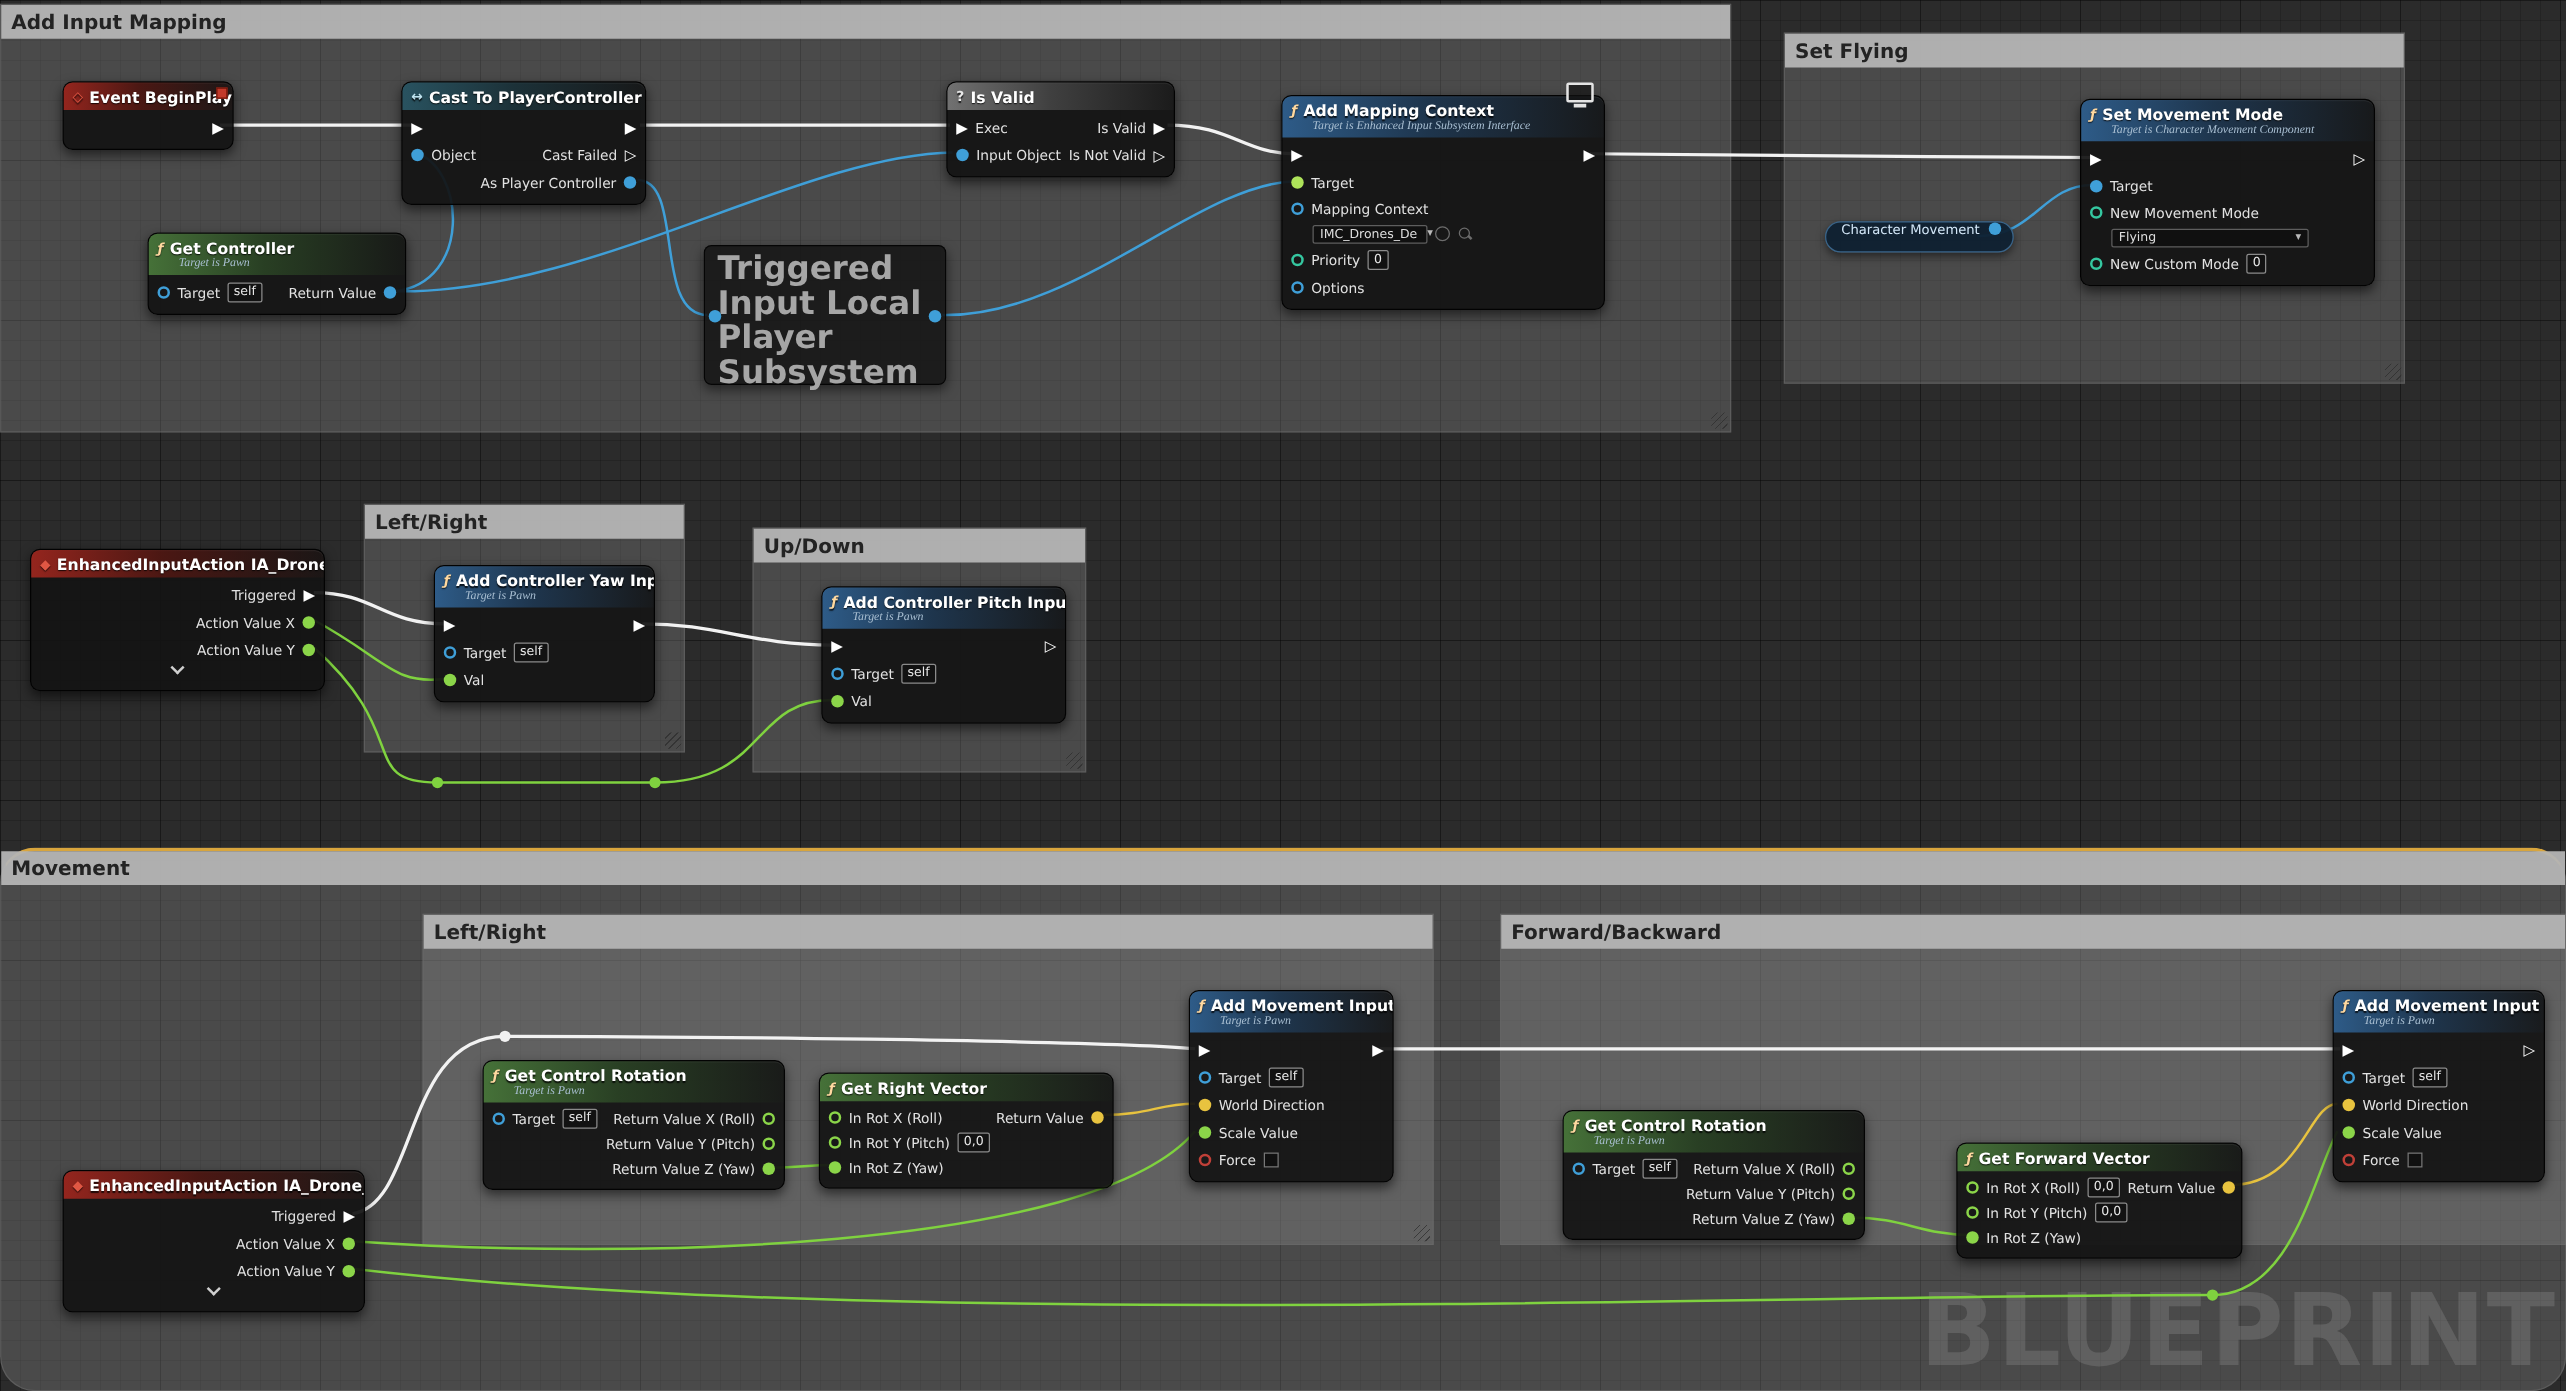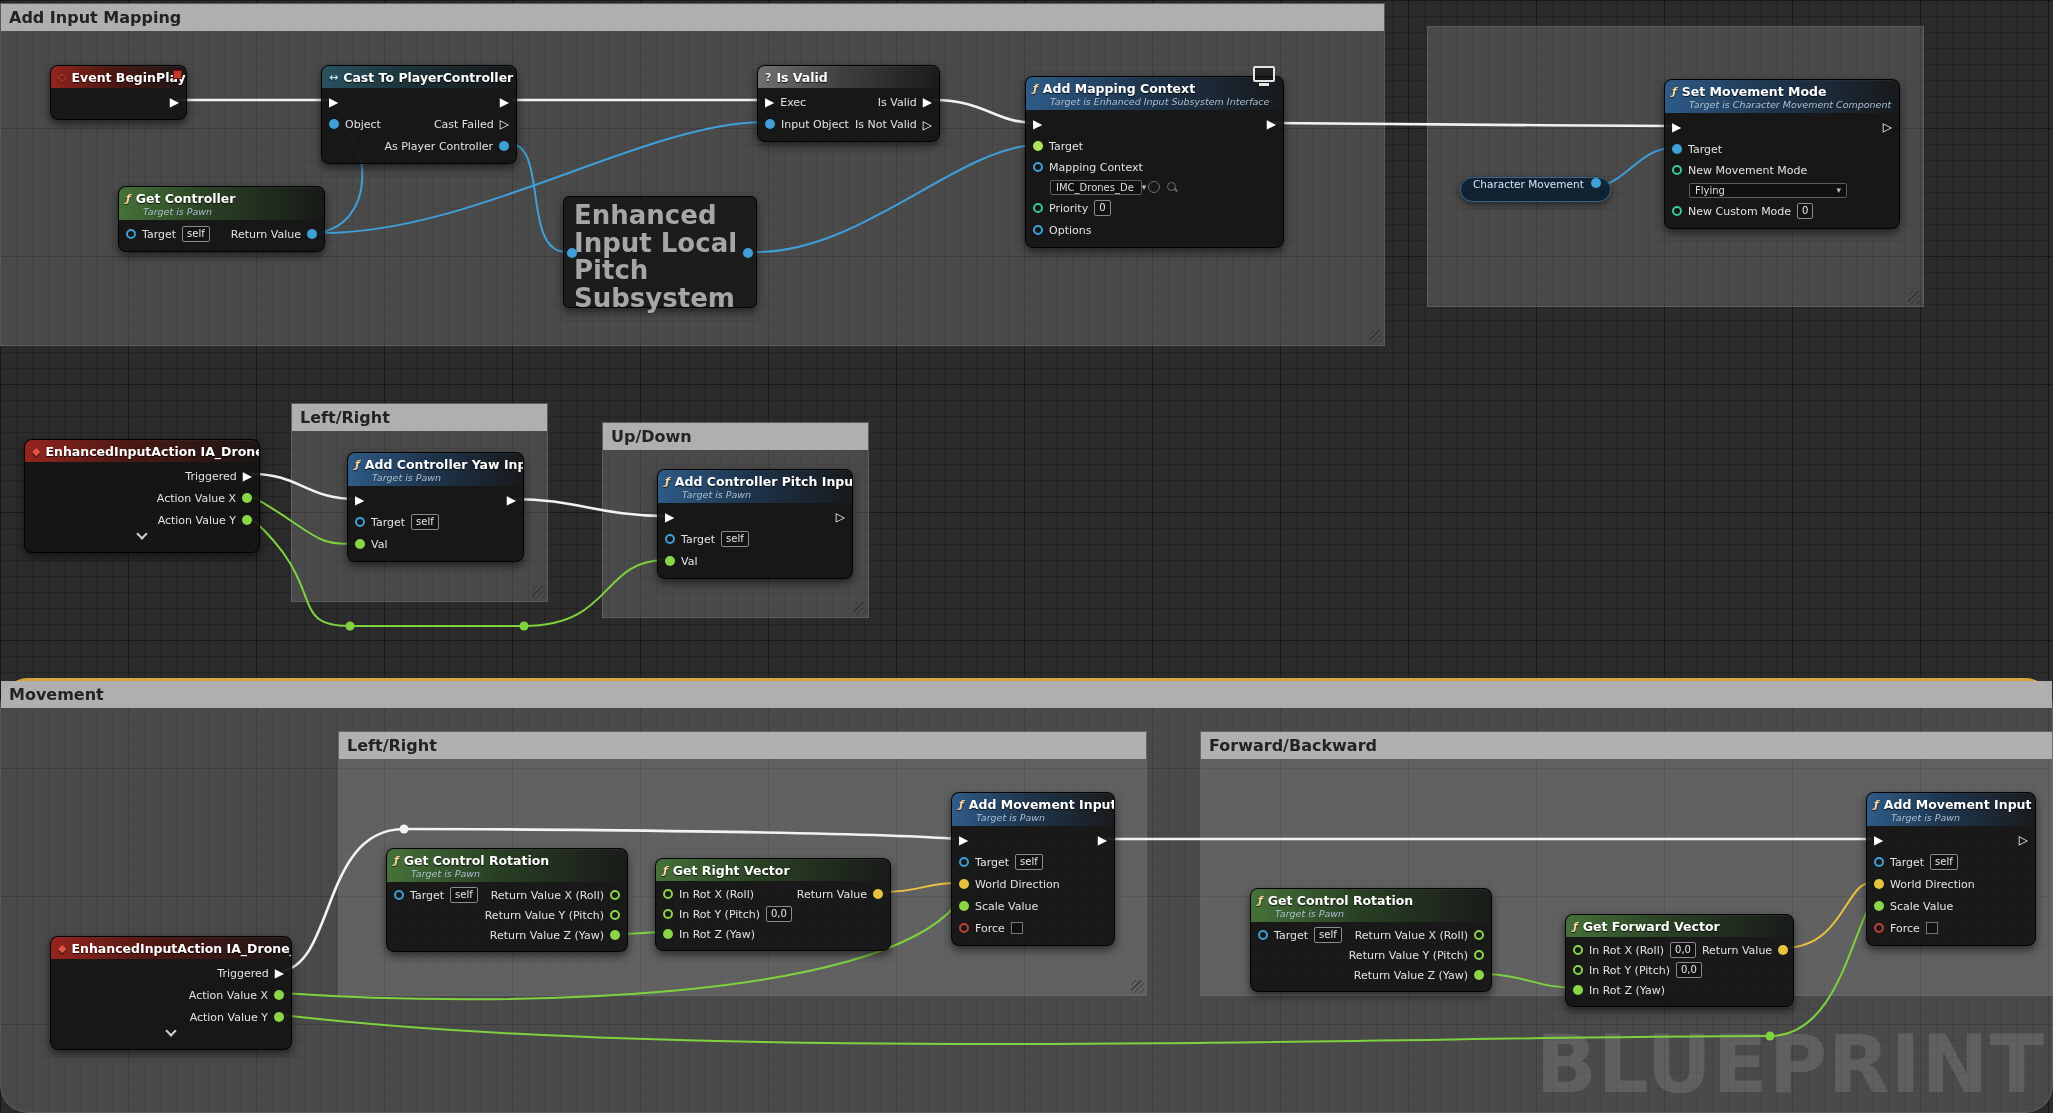--- a/index.html
+++ b/index.html
@@ -36,21 +36,21 @@
   .w-flt  { stroke:#7fd23f; stroke-width:2px; }
   .w-vec  { stroke:#e8c33f; stroke-width:2px; }
 
   
   .node { position:absolute; z-index:4; background:rgba(19,19,19,0.93); border:1px solid rgba(0,0,0,0.85);
           border-radius:8px; box-shadow:0 4px 9px rgba(0,0,0,0.55), inset 0 1px 0 rgba(255,255,255,0.07);
           color:#e4e4e4; }
   .n-hdr { border-radius:7px 7px 0 0; padding:4px 24px 3px 7px; white-space:nowrap; overflow:hidden; }
   .t-line { display:flex; align-items:center; gap:5px; font-size:12.5px; font-weight:bold; color:#fff;
             text-shadow:0 1px 1px rgba(0,0,0,0.8); }
-  .n-sub { font-size:9.5px; font-style:italic; color:#a9bfd2; margin:0 0 0 17px; line-height:11px; }
+  .n-sub { font-size:9.5px; font-style:italic; color:#a9bfd2; margin:0 0 0 17px; line-height:11px;font-family:Liberation Serif, serif; }
   .hdr-event { background:linear-gradient(90deg, rgba(155,38,30,0.95), rgba(95,24,18,0.72) 45%, rgba(55,28,24,0.18)); }
   .hdr-func  { background:linear-gradient(90deg, rgba(47,95,142,0.95), rgba(33,65,98,0.72) 45%, rgba(26,36,46,0.18)); }
   .hdr-pure  { background:linear-gradient(90deg, rgba(72,118,58,0.95), rgba(47,78,40,0.72) 45%, rgba(27,36,26,0.18)); }
   .hdr-cast  { background:linear-gradient(90deg, rgba(42,86,100,0.95), rgba(30,60,70,0.72) 45%, rgba(24,32,36,0.18)); }
   .hdr-gray  { background:linear-gradient(90deg, rgba(118,118,118,0.95), rgba(80,80,80,0.72) 45%, rgba(45,45,45,0.18)); }
   .hico { font-size:11px; color:#ffd9a0; font-style:italic; flex:none; }
   .hico.ev { color:#e05744; font-style:normal; }
   .hico.cast { color:#bfe3ef; font-style:normal; }
   .hico.q { color:#e8e8e8; font-style:normal; font-weight:bold; }
 
@@ -105,20 +105,21 @@
 <body>
 
 <div class="canvas">
 
   <div class="comment" style="left:0;top:3px;width:1385px;height:343px;">
     <div class="c-hdr">Add Input Mapping</div>
     <span class="grip"></span>
   </div>
 
   <div class="comment" style="left:1427px;top:26px;width:497px;height:281px;">
+    <div class="c-hdr">Set Flying</div>
     <span class="grip"></span>
   </div>
 
 
   <div class="comment" style="left:291px;top:403px;width:257px;height:199px;">
     <div class="c-hdr">Left/Right</div>
     <span class="grip"></span>
   </div>
 
   <div class="comment" style="left:602px;top:422px;width:267px;height:196px;">
@@ -308,21 +309,21 @@
       </div>
       <div class="prow">
         <span class="pin h-blue"></span>
         <span>Options</span>
       </div>
     </div>
   </div>
   <span class="monitor"></span>
 
   <div class="compact" style="left:563px;top:196px;width:194px;height:112px;">
-    <div class="big-title">Enhanced Input Local Pitch Subsystem</div>
+    <div class="big-title">Triggered Input Local Player Subsystem</div>
     <span class="cpin f-blue" style="left:3px;top:51px;"></span>
     <span class="cpin f-blue" style="right:3px;top:51px;"></span>
   </div>
 
   <div class="node" style="left:1664px;top:79px;width:236px;">
     <div class="n-hdr hdr-func">
       <div class="t-line">
         <span class="hico">ƒ</span>
         <span>Set Movement Mode</span>
       </div>

